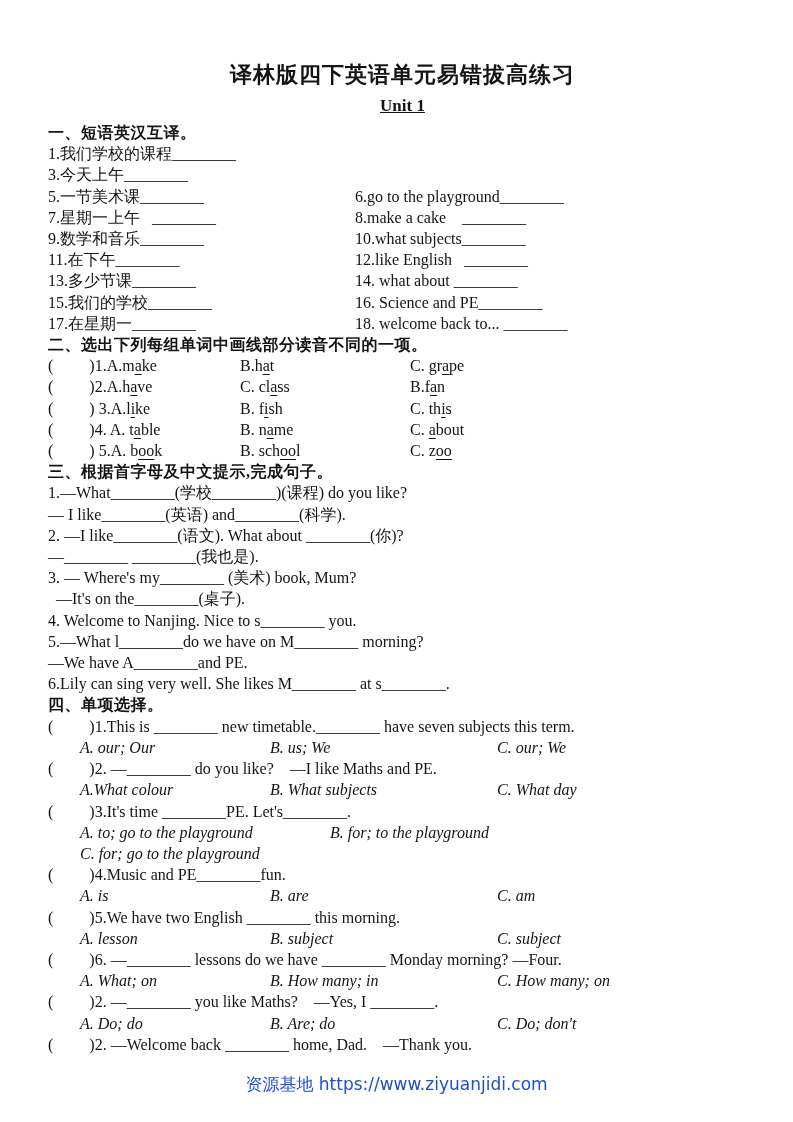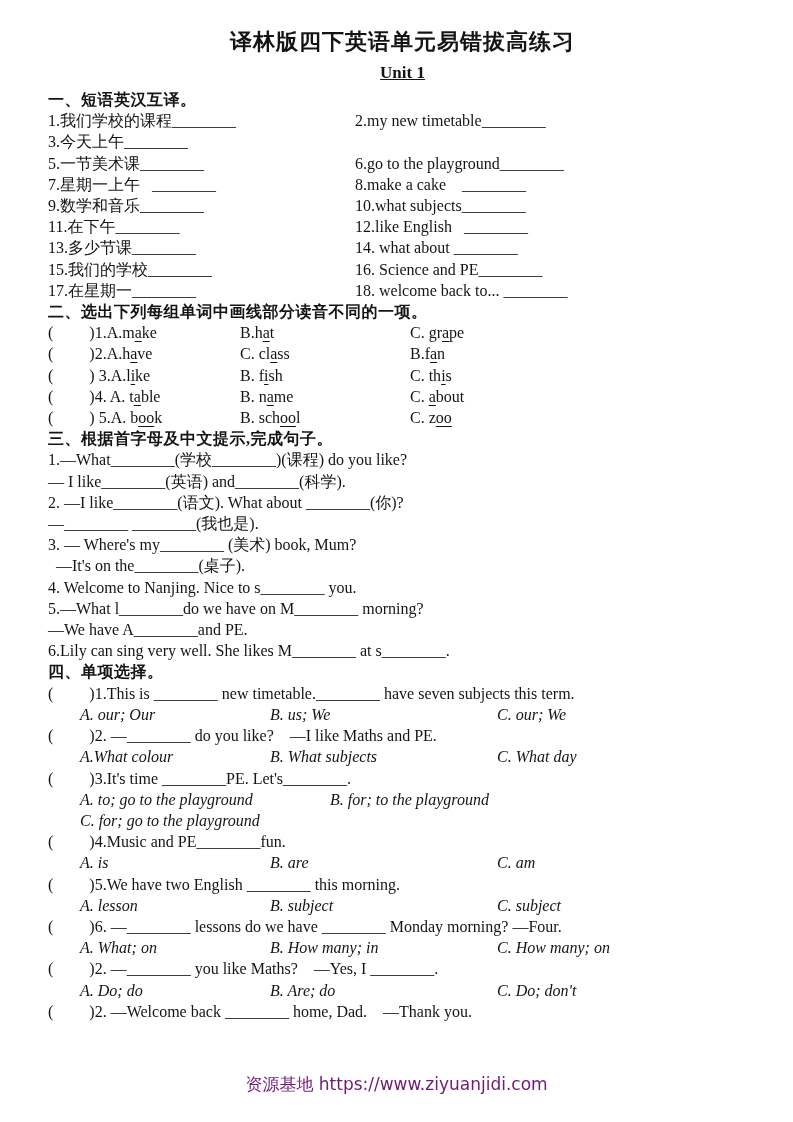--- a/index.html
+++ b/index.html
@@ -2,21 +2,21 @@
 <html><head>
 <meta charset="utf-8">
 <style>
   * { margin:0; padding:0; box-sizing:border-box; }
   html,body { background:#ffffff; }
   body {
     width:793px; height:1122px; margin:0 auto; position:relative;
     font-family:"Liberation Serif","DejaVu Serif",serif;
     color:#141414; overflow:hidden;
   }
-  .page { padding:29px 36px 0 48px; }
+  .page { padding:62px 36px 0 48px; }
   .title {
     text-align:center; font-weight:700; font-size:22px; line-height:26px;
     letter-spacing:1px; white-space:pre-wrap;
   }
   .unit {
     text-align:center; font-weight:700; font-size:17px; line-height:22px;
     margin-top:7px; margin-bottom:5px; white-space:pre-wrap;text-decoration:underline;
   }
   .doc { font-size:16px; line-height:21.2px; }
   .sec-head { font-weight:700; white-space:pre-wrap; letter-spacing:0.5px; }
@@ -26,38 +26,37 @@
   
   .s2row { display:grid; grid-template-columns:192px 170px 1fr; }
   .u { text-decoration:underline; text-underline-offset:3px; text-decoration-thickness:1px; }
   
   .optline { display:grid; grid-template-columns:190px 227px 1fr; margin-left:32px;font-style:italic; }
   .optline.two { grid-template-columns:250px 1fr; }
   .optline.one { display:block; }
   .footer {
     position:absolute; left:0; bottom:26px; width:100%;
     text-align:center; font-family:"DejaVu Sans","Liberation Sans",sans-serif;
-    font-size:17px; color:#701a75; white-space:pre-wrap;
+    font-size:17px; color:#1d4ed8; white-space:pre-wrap;
   }
 </style>
 </head>
 <body>
 
 <div class="page">
 
   <div class="title">译林版四下英语单元易错拔高练习</div>
   <div class="unit">Unit 1</div>
 
   <div class="doc">
 
     <div class="sec-head">一、短语英汉互译。</div>
     <div>
       <div class="s1row">
         <span class="cell">1.我们学校的课程________</span>
-        <span class="cell">2.my new timetable________</span>
       </div>
       <div class="s1row">
         <span class="cell">3.今天上午________</span>
       </div>
       <div class="s1row">
         <span class="cell">5.一节美术课________</span>
         <span class="cell">6.go to the playground________</span>
       </div>
       <div class="s1row">
         <span class="cell">7.星期一上午   ________</span>

